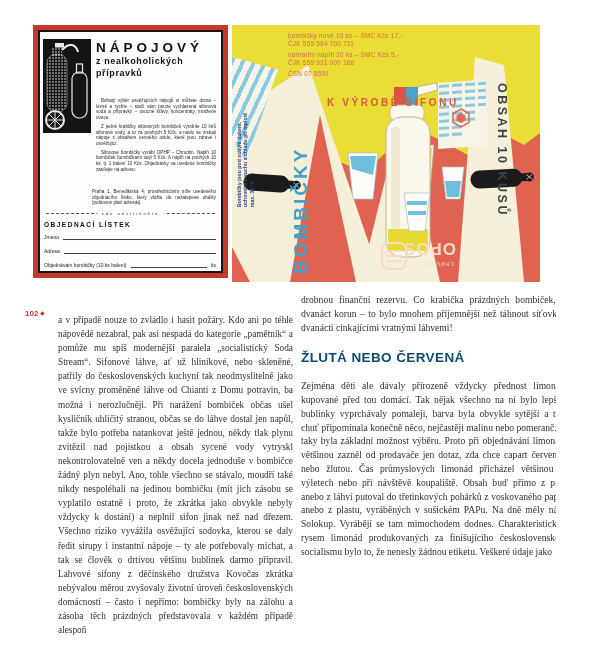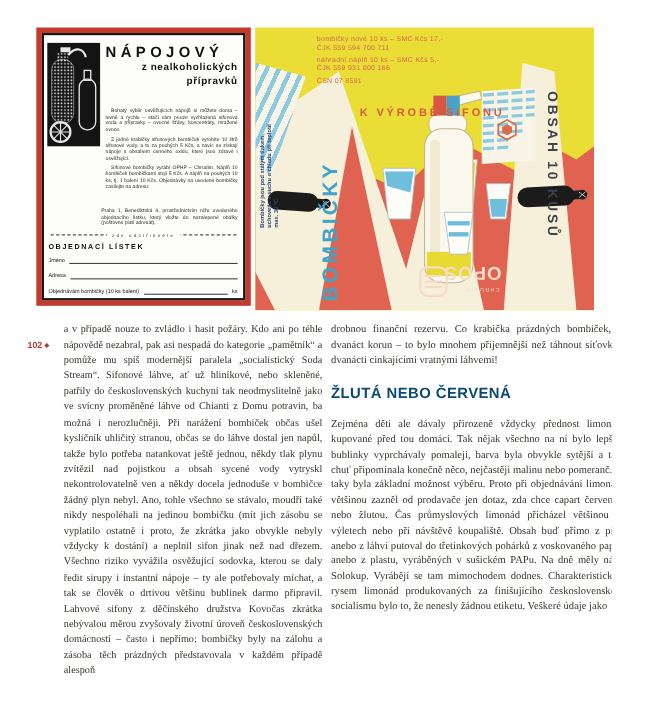--- a/index.html
+++ b/index.html
@@ -7,21 +7,21 @@
         font-family:"Liberation Serif",serif;color:#35302a;}
 
   
   .ad{position:absolute;left:33px;top:25px;width:195px;height:253px;
       background:#c5392d;box-sizing:border-box;padding:5px;}
   .ad-inner{position:relative;width:100%;height:100%;background:#fdfdfb;
       border:2px solid #161616;box-sizing:border-box;font-family:"Liberation Sans",sans-serif;}
   .ad-illust{position:absolute;left:3px;top:7px;width:48px;height:94px;background:#141414;}
   .ad-title{position:absolute;left:56px;top:8px;width:120px;color:#111;}
   .ad-title .t1{font-weight:bold;font-size:13.5px;letter-spacing:4px;line-height:15px;}
-  .ad-title .t2{font-weight:bold;font-size:9px;letter-spacing:0.6px;line-height:10.5px;margin-top:1px;text-align:right;}
+  .ad-title .t2{font-weight:bold;font-size:9px;letter-spacing:0.6px;line-height:10.5px;margin-top:1px;}
   .ad-fine{position:absolute;left:56px;top:66px;width:120px;color:#2a2a2a;}
   .ad-fine p{margin:0 0 3px 0;font-size:4.6px;line-height:5.7px;text-align:justify;text-indent:5px;}
   .ad-dept{position:absolute;left:0;top:146px;width:100%;text-align:center;font-weight:bold;
       font-size:7.2px;letter-spacing:0.6px;color:#111;}
   .ad-addr{position:absolute;left:52px;top:157px;width:124px;font-size:4.6px;line-height:5.7px;
       text-align:justify;color:#2a2a2a;}
   .ad-cut{position:absolute;left:6px;top:181px;width:169px;border-top:1px dashed #555;}
   .ad-cut span{position:absolute;left:50%;top:-3px;transform:translateX(-50%);background:#fdfdfb;
       padding:0 5px;font-size:4px;letter-spacing:2px;color:#333;white-space:nowrap;}
   .ad-order{position:absolute;left:4px;top:189px;font-weight:bold;font-size:6.5px;
@@ -52,21 +52,21 @@
   .pobsah{position:absolute;left:277px;top:58px;width:150px;transform:rotate(90deg);
       transform-origin:0 0;color:#3b4349;font-weight:bold;font-size:12.5px;letter-spacing:2.5px;
       white-space:nowrap;}
 
   
   .pagenum{position:absolute;left:25px;top:309px;color:#b23c31;
       font-family:"Liberation Sans",sans-serif;font-weight:bold;font-size:8px;}
   .pagenum .pmark{font-size:5.5px;margin-left:2px;vertical-align:1px;}
   .col{position:absolute;top:293px;text-align:justify;}
   .col p{margin:0;}
-  .col-left{left:58px;width:235px;font-size:9.3px;line-height:14.1px;}
+  .col-left{left:58px;width:235px;font-size:9.3px;line-height:14.1px;margin-top:20px;}
   .col-right{left:301px;width:268px;font-size:9.6px;line-height:13.8px;}
   .redhead{margin:17px 0 0 0;color:#0c4a6e;font-family:"Liberation Sans",sans-serif;
       font-weight:bold;font-size:13.5px;letter-spacing:0.4px;text-align:left;}
   .col-right .p2{margin-top:14px;}
 </style>
 </head>
 <body>
 
 <div class="page">
 

